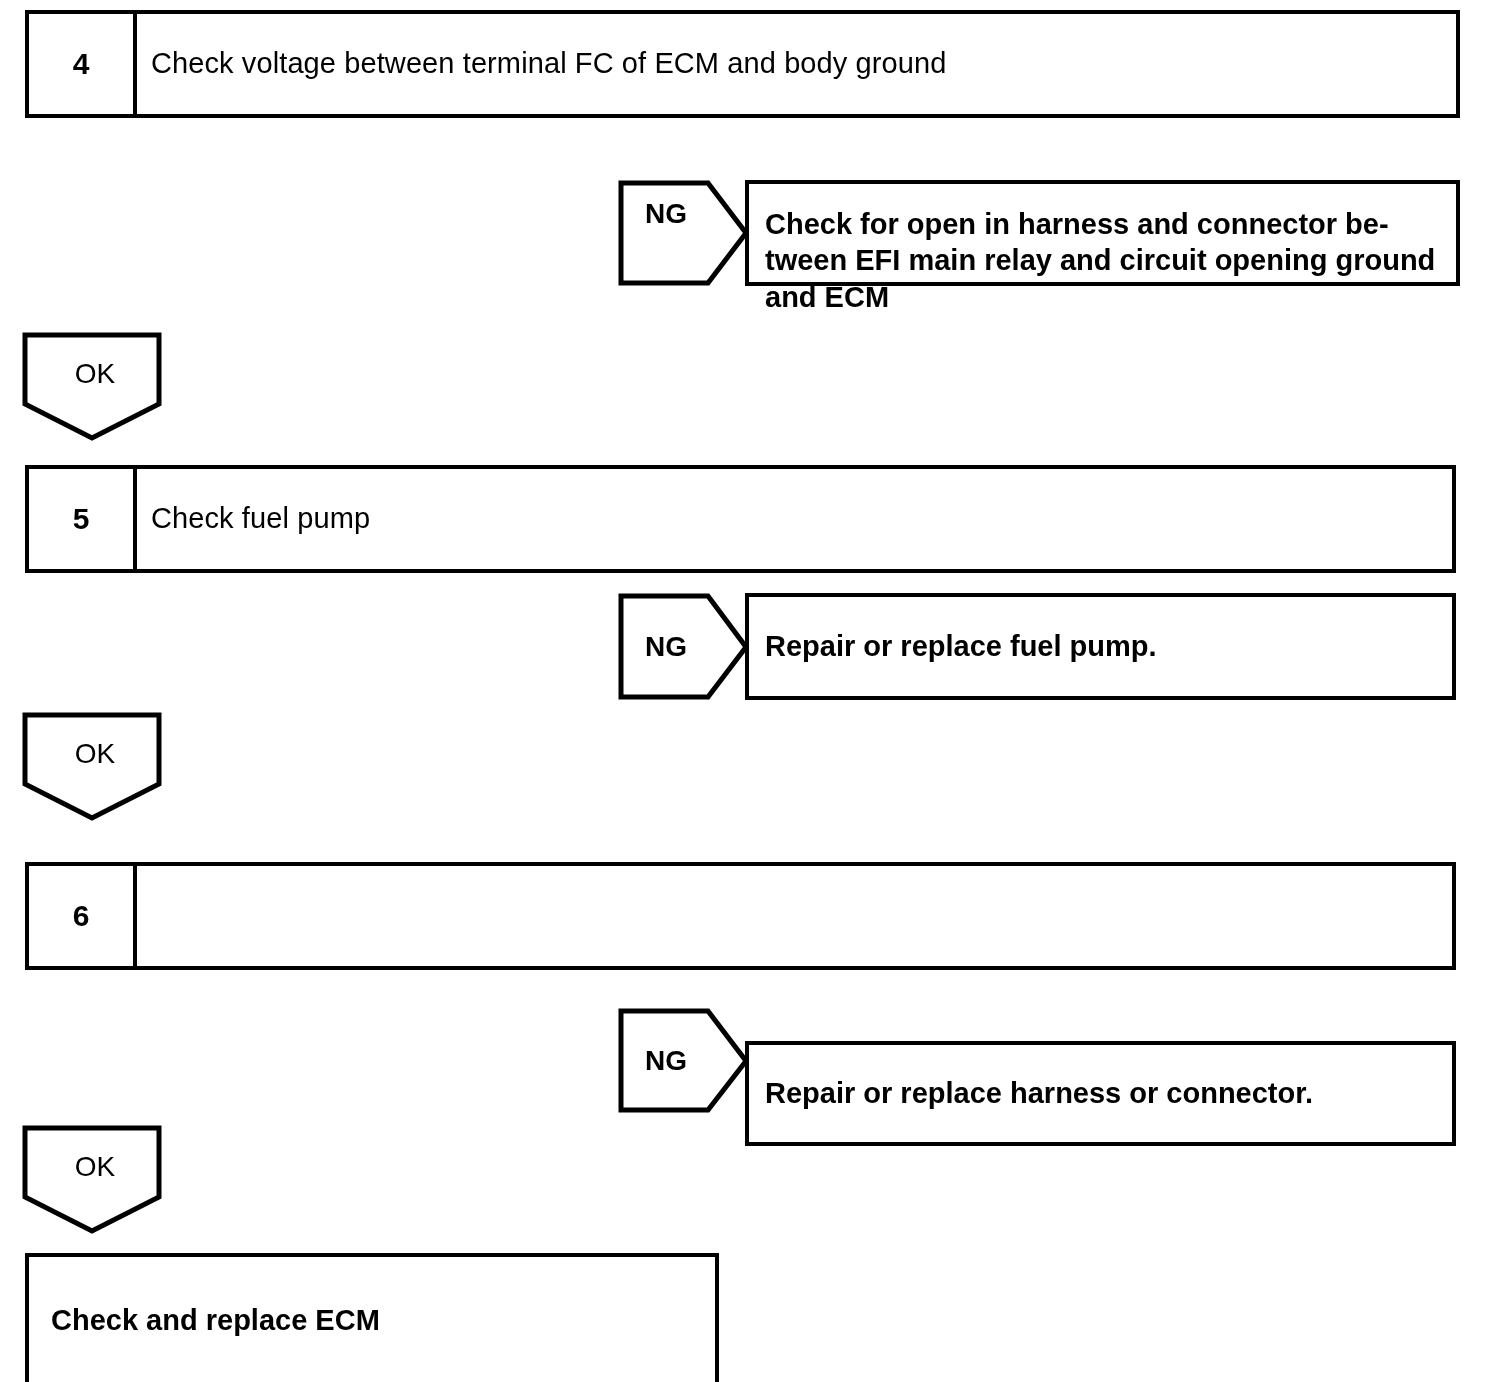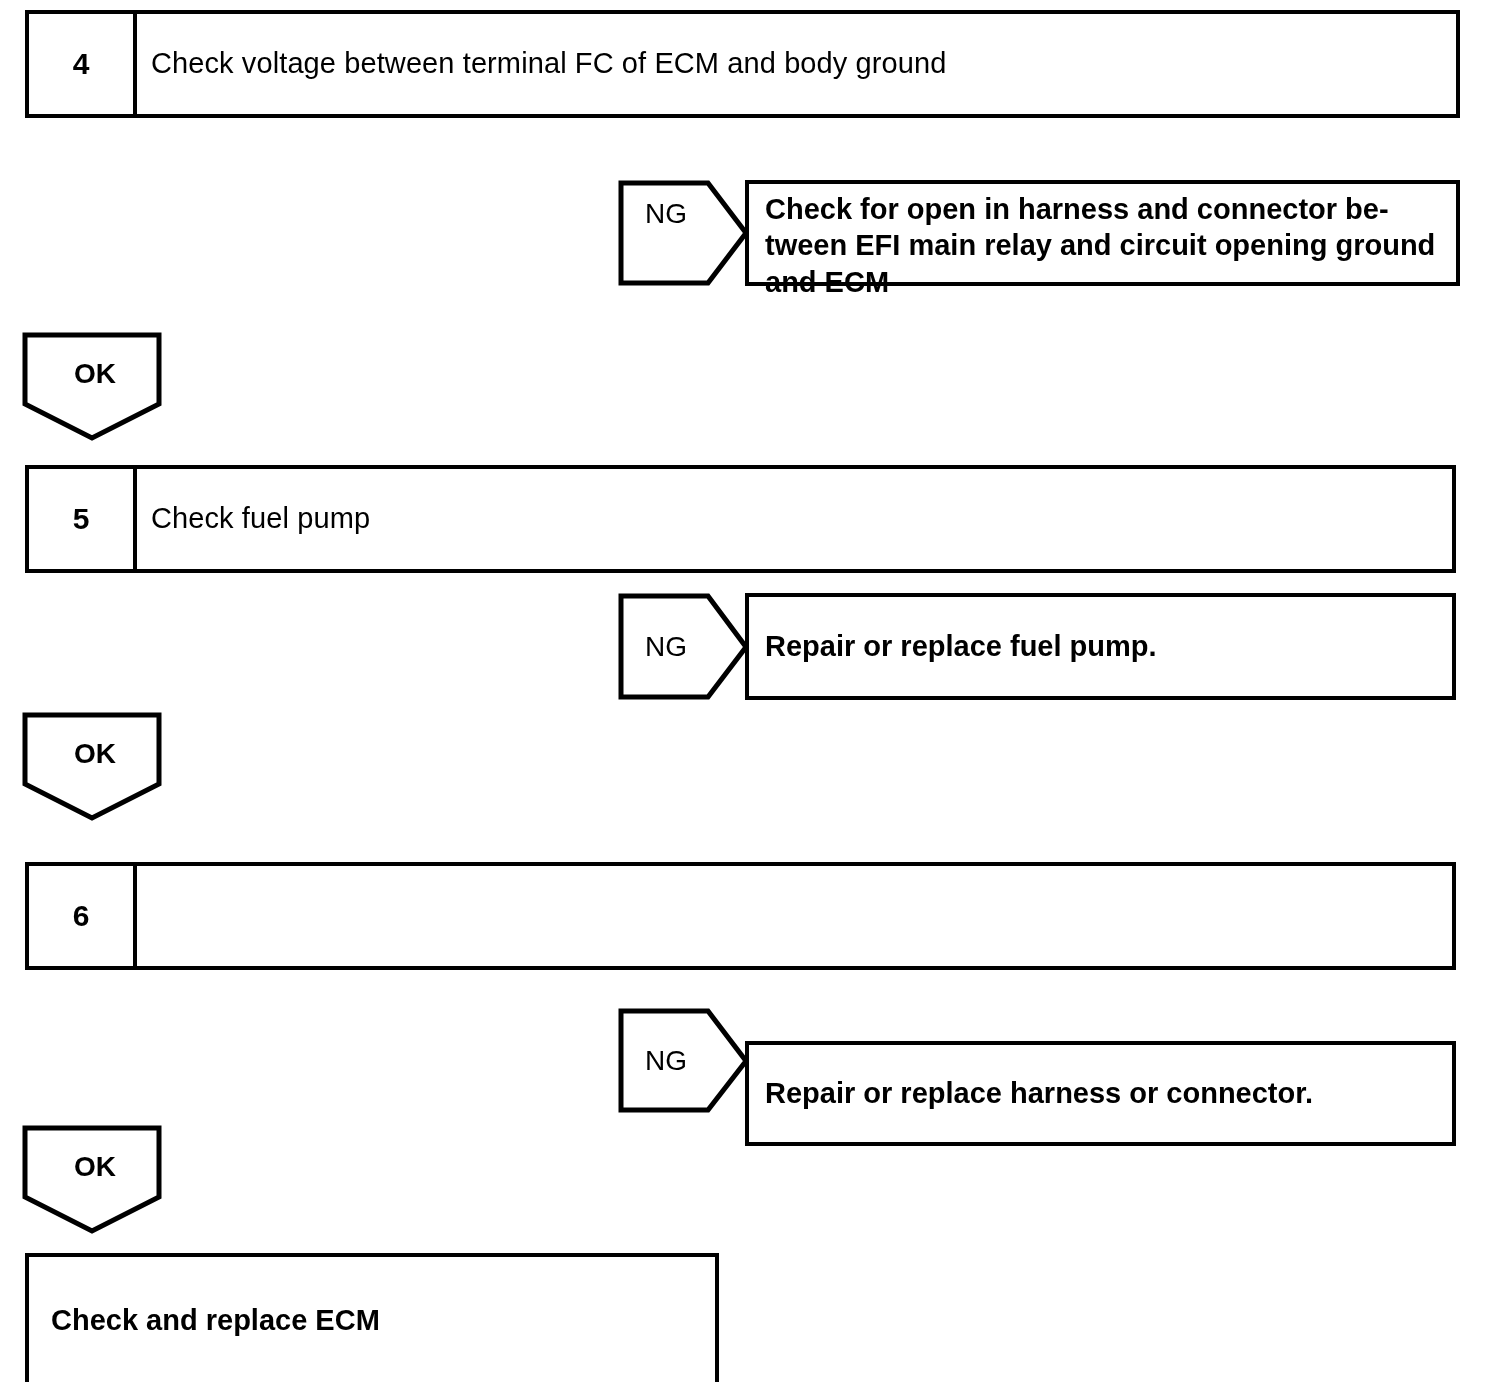--- a/index.html
+++ b/index.html
@@ -83,52 +83,52 @@
     top: 0;
   }
   .ng-tag svg { display: block; }
   .ng-label {
     position: absolute;
     left: 0;
     top: 0;
     width: 96px;
     text-align: center;
     font-size: 28px;
-    font-weight: normal;
+    font-weight: bold;
     color: #000000;
     pointer-events: none;
   }
   .ng-box {
     position: absolute;
     box-sizing: border-box;
     border: 4px solid #000000;
     background: #ffffff;
     display: flex;
     align-items: center;
     padding: 0 16px;
   }
-  .ng-box.top-align { align-items: flex-start; padding-top: 7px; }
+  .ng-box.top-align { align-items: flex-start; padding-top: 22px; }
   .ng-box .tx {
     font-size: 29px;
     font-weight: bold;
     color: #000000;
     line-height: 1.25;
   }
 
   
   .ok-tag { position: absolute; }
   .ok-tag svg { display: block; }
   .ok-label {
     position: absolute;
     left: 0;
     top: 26px;
     width: 146px;
     text-align: center;
     font-size: 28px;
-    font-weight: bold;
+    font-weight: normal;
     color: #000000;
     pointer-events: none;
   }
 </style>
 </head>
 <body>
 
 <div id="page">
 
   <div class="step-box" style="left:25px; top:10px; width:1435px; height:108px;">

